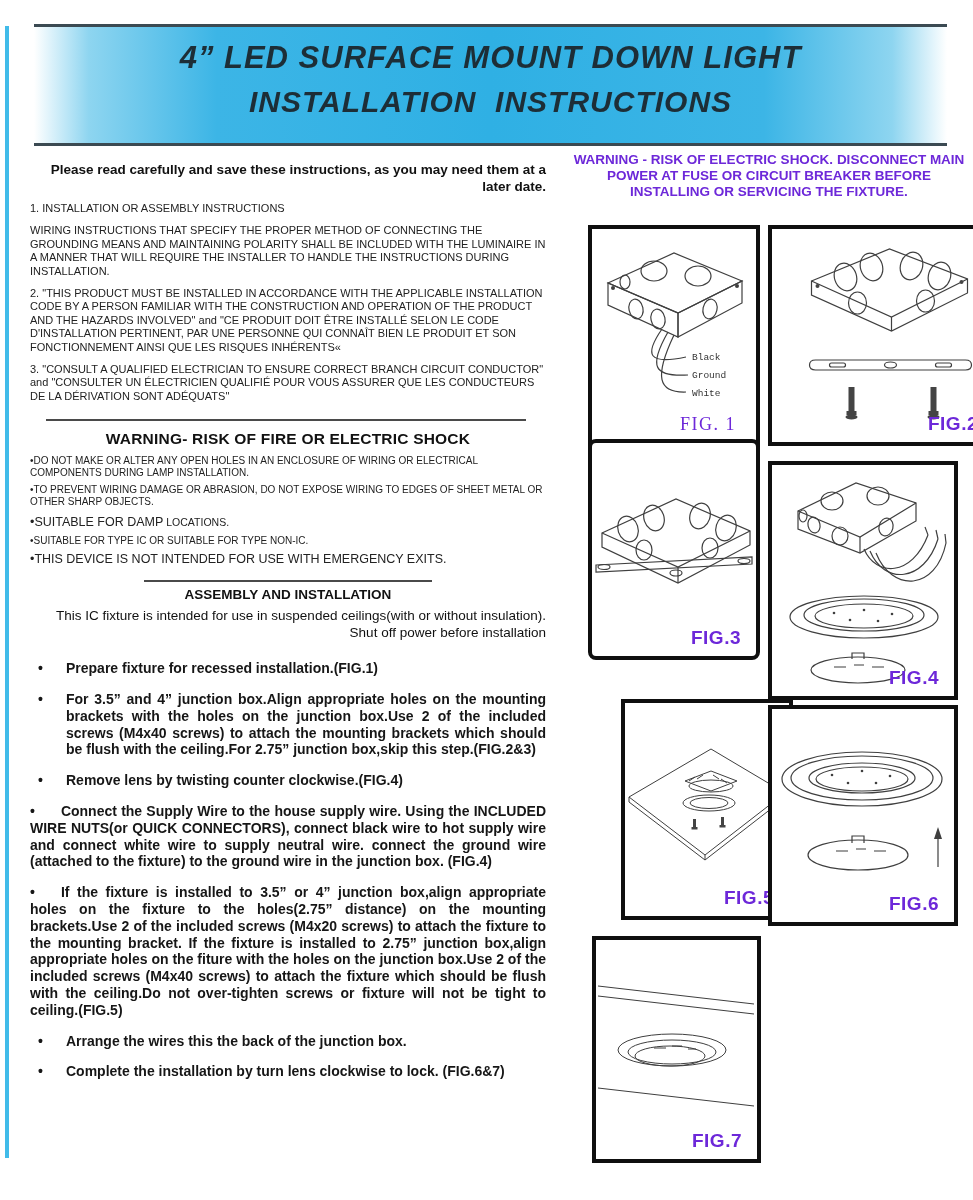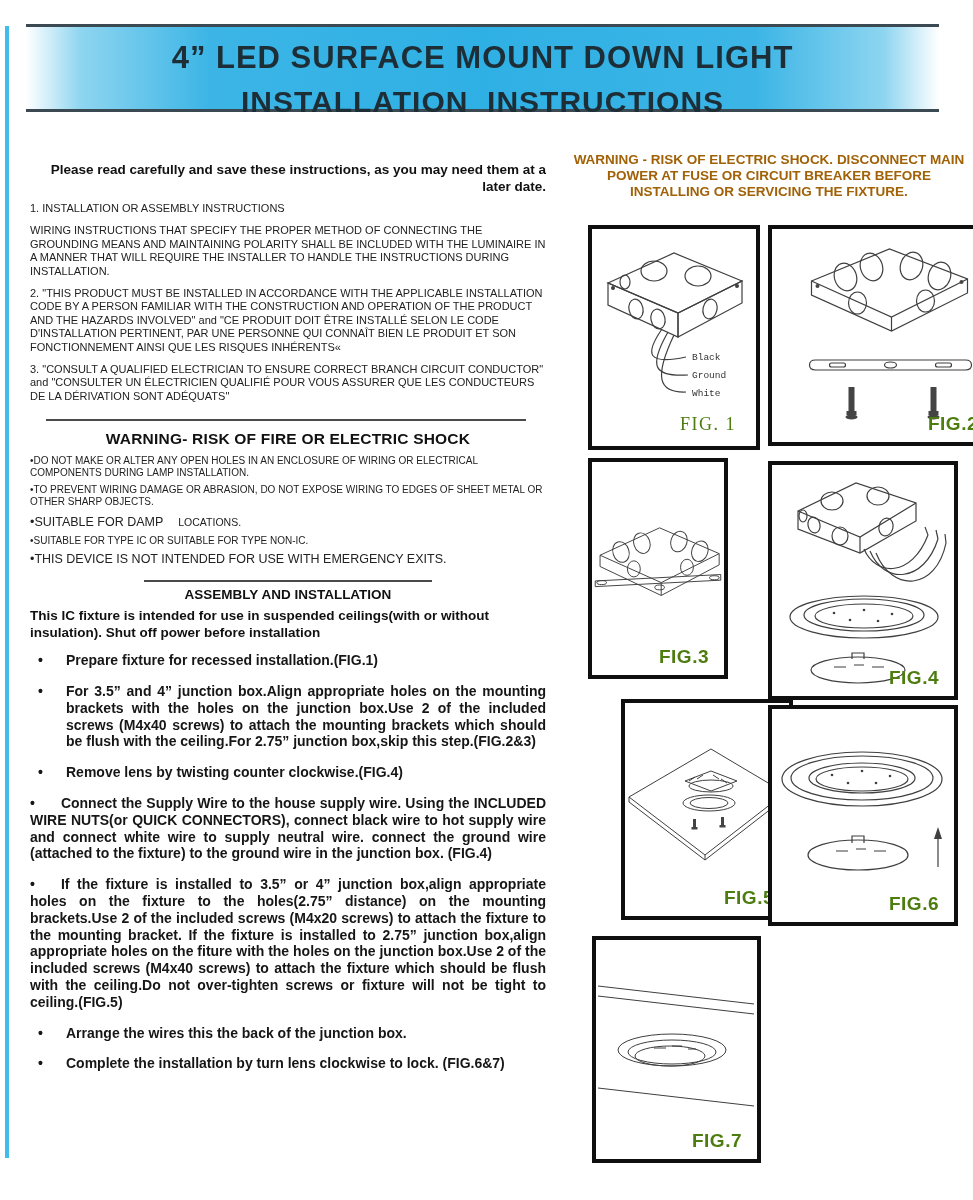--- a/index.html
+++ b/index.html
@@ -8,52 +8,52 @@
     --ink:#1d2e37;
   }
   html,body{margin:0;padding:0;background:#ffffff;}
   .page{position:relative;width:973px;height:1200px;background:#ffffff;
         font-family:"Liberation Sans",sans-serif;color:#111;overflow:hidden;}
 
   
   .edge-stripe{position:absolute;left:5px;top:26px;width:4px;height:1132px;background:var(--accent-stripe);}
 
   
-  .banner{position:absolute;left:26px;top:24px;width:913px;height:88px;box-sizing:border-box;
+  .banner{position:absolute;left:34px;top:24px;width:913px;height:122px;box-sizing:border-box;
           background:linear-gradient(90deg,#ffffff 0%,#8ed5f0 6%,#3cb5e6 20%,var(--banner-blue) 50%,#3cb5e6 80%,#8ed5f0 94%,#ffffff 100%);
-          border-top:3px solid #3b4a52;border-bottom:3px solid #3b4a52;text-align:center;color:var(--ink);}
+          border-top:3px solid #3b4a52;border-bottom:3px solid #3b4a52;text-align:center;color:var(--ink);font-style:italic;}
   .banner .t1{margin-top:13px;font-size:31px;font-weight:bold;letter-spacing:1px;}
   .banner .t2{margin-top:9px;font-size:30px;font-weight:bold;letter-spacing:1px;white-space:pre;}
 
   
   .leftcol{position:absolute;left:30px;top:161px;width:516px;}
   .intro-h{font-size:13.5px;font-weight:bold;text-align:right;line-height:17px;margin-bottom:7px;}
   .para{font-size:11px;line-height:13.4px;margin-bottom:9px;color:#222;}
   .divider1{border-top:2px solid #4a4a4a;margin:16px 20px 9px 16px;}
   .warn-h{font-size:15.5px;font-weight:bold;text-align:center;margin-bottom:7px;letter-spacing:0.2px;}
   .wb{color:#222;margin-bottom:5px;}
   .wb.xs{font-size:10px;line-height:11.8px;}
   .wb.sm{font-size:10px;line-height:11.8px;}
   .wb.md{font-size:12.5px;line-height:14px;}
   .wb .lead{font-size:12.5px;}
-  .wb .rest{font-size:10.5px;margin-left:12px;}
+  .wb .rest{font-size:10.5px;}
   .divider2{border-top:2px solid #4a4a4a;width:288px;margin:14px auto 5px auto;}
   .asm-h{font-size:13.5px;font-weight:bold;text-align:center;margin-bottom:6px;}
-  .asm-intro{font-size:13.5px;font-weight:bold;text-align:left;line-height:16.5px;margin-bottom:11px;}
+  .asm-intro{font-size:13.5px;font-weight:normal;text-align:right;line-height:16.5px;margin-bottom:19px;}
   .ab{font-size:14px;font-weight:bold;line-height:16.8px;text-align:justify;margin-bottom:14px;position:relative;color:#161616;}
   .ab.hang{padding-left:36px;}
   .ab.hang .dot{position:absolute;left:8px;}
   .ab.flush .dot{margin-right:26px;}
 
   
   .rwarn{position:absolute;left:572px;top:152px;width:394px;font-size:13.5px;font-weight:bold;
-         text-align:center;line-height:16.2px;color:#a16207;}
+         text-align:center;line-height:16.2px;color:#6d28d9;}
   .fig{position:absolute;border:4px solid #0f0f0f;background:#fff;box-sizing:border-box;}
   .fig svg{display:block;width:100%;height:100%;}
-  .figlab{position:absolute;right:15px;bottom:7px;font-weight:bold;font-size:19px;letter-spacing:0.5px;color:#4d7c0f;}
+  .figlab{position:absolute;right:15px;bottom:7px;font-weight:bold;font-size:19px;letter-spacing:0.5px;color:#6d28d9;}
   .figlab.serif{font-family:"Liberation Serif",serif;font-weight:normal;font-size:18px;letter-spacing:1.5px;right:20px;bottom:11px;}
   .wiretext{font-family:"Liberation Mono",monospace;font-size:9.5px;fill:#333;}
 </style>
 </head>
 <body>
 
 <div class="page">
 
   <div class="edge-stripe"></div>
 
@@ -143,21 +143,21 @@
           <rect x="47" y="182" width="10" height="4"></rect>
           <ellipse cx="52" cy="188" rx="6" ry="2.5"></ellipse>
         <rect x="131" y="158" width="6" height="24"></rect>
           <rect x="129" y="182" width="10" height="4"></rect>
           <ellipse cx="134" cy="188" rx="6" ry="2.5"></ellipse>
       </g>
     </svg>
     <span class="figlab">FIG.2</span>
   </div>
 
-  <div class="fig" style="left:588px;top:458px;width:140px;height:221px;">
+  <div class="fig" style="left:588px;top:439px;width:172px;height:221px;border-radius:8px;">
     <svg viewBox="0 0 164 213">
       <g fill="none" stroke="#3f3f3f" stroke-width="1.2">
         <polygon points="10,90 84,56 158,88 158,102 86,140 10,104"></polygon>
         <polyline points="10,90 86,124 158,88"></polyline>
         <line x1="86" y1="124" x2="86" y2="140"></line>
         <ellipse cx="36" cy="86" rx="10" ry="13" transform="rotate(-18 36 86)"></ellipse>
         <ellipse cx="62" cy="75" rx="10" ry="13" transform="rotate(-18 62 75)"></ellipse>
         <ellipse cx="108" cy="73" rx="10" ry="13" transform="rotate(18 108 73)"></ellipse>
         <ellipse cx="134" cy="85" rx="10" ry="13" transform="rotate(18 134 85)"></ellipse>
         <ellipse cx="52" cy="107" rx="8" ry="10"></ellipse>

